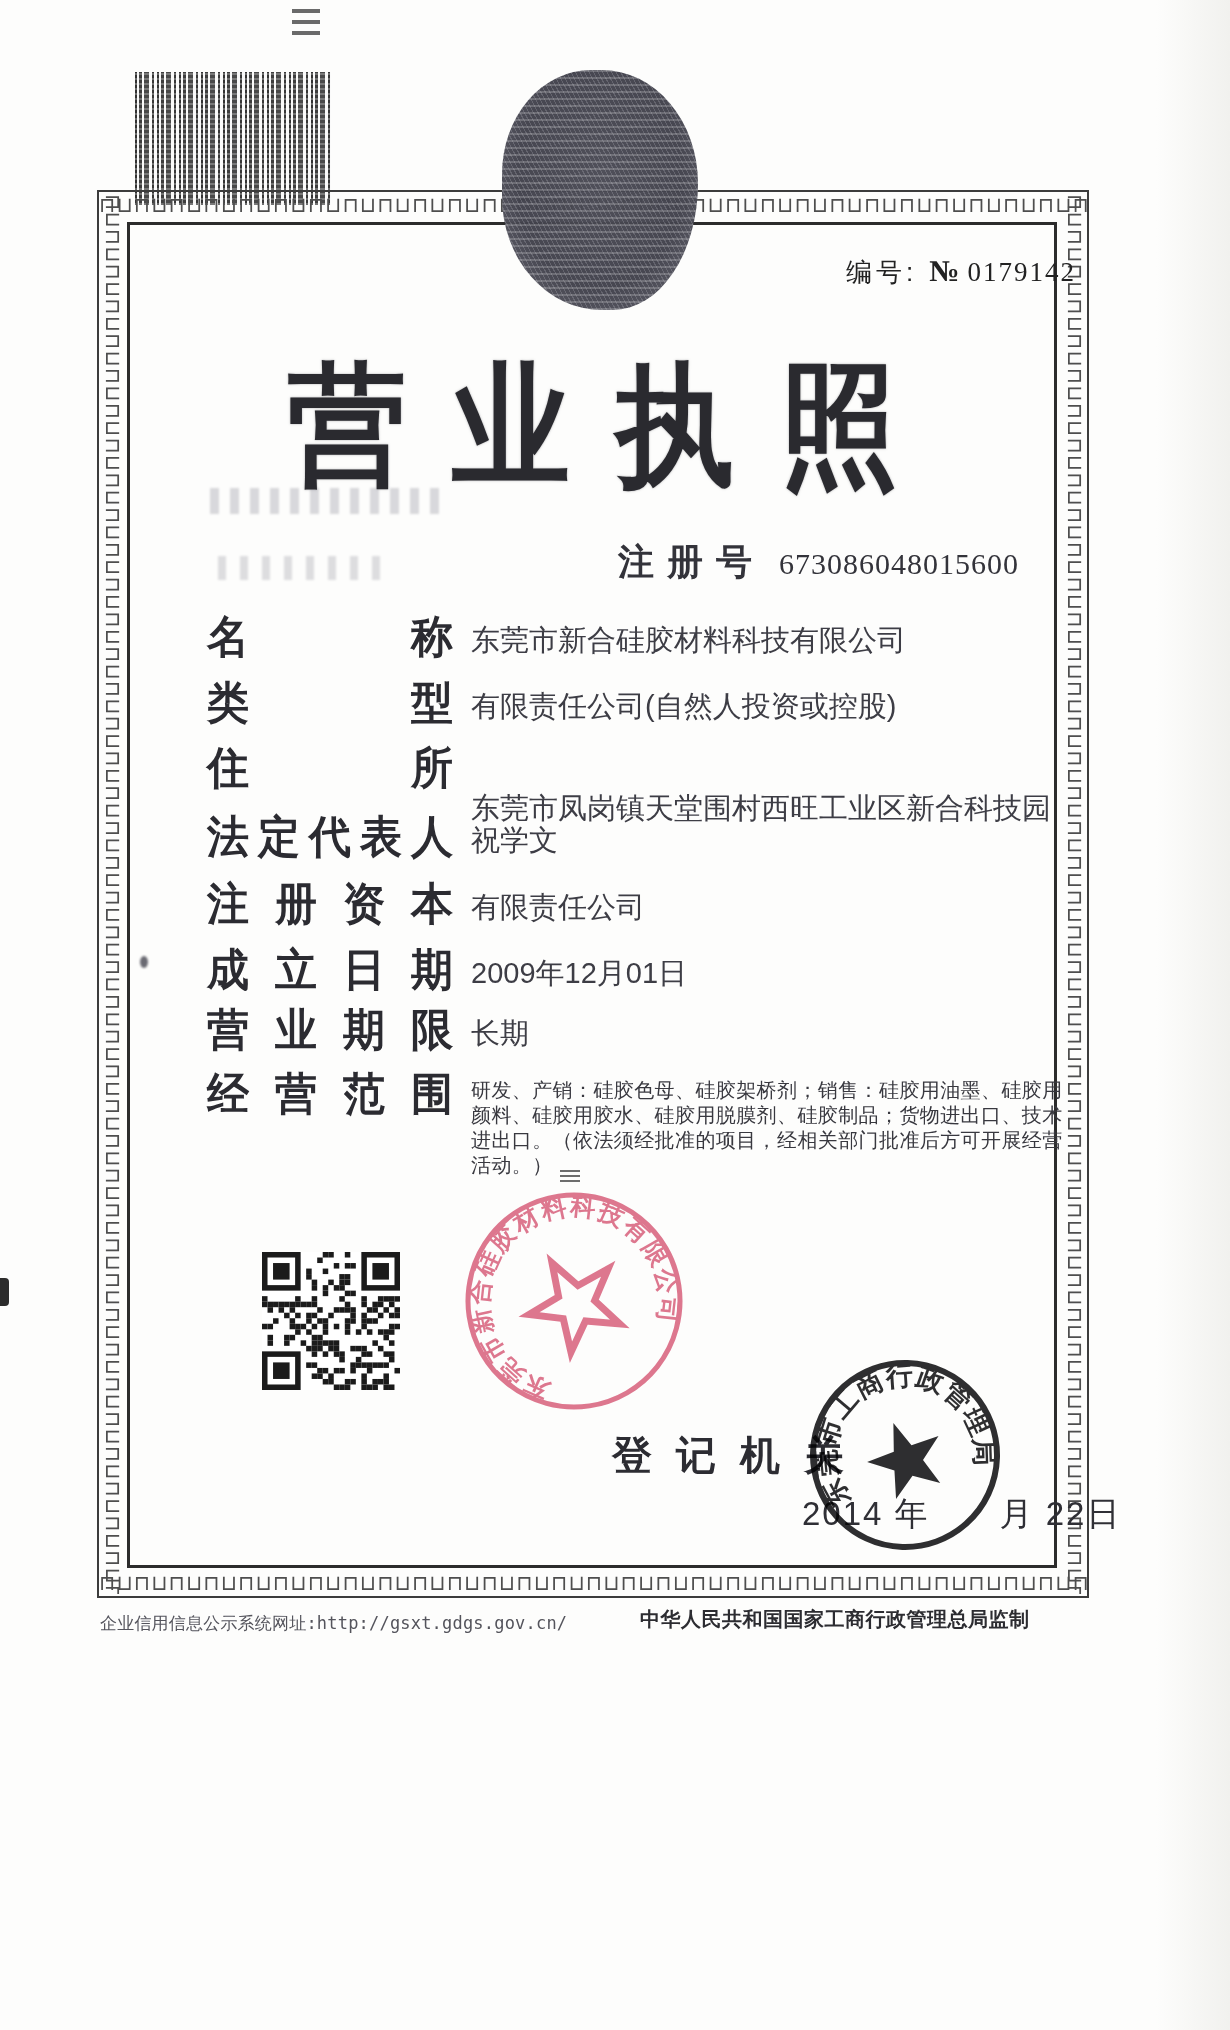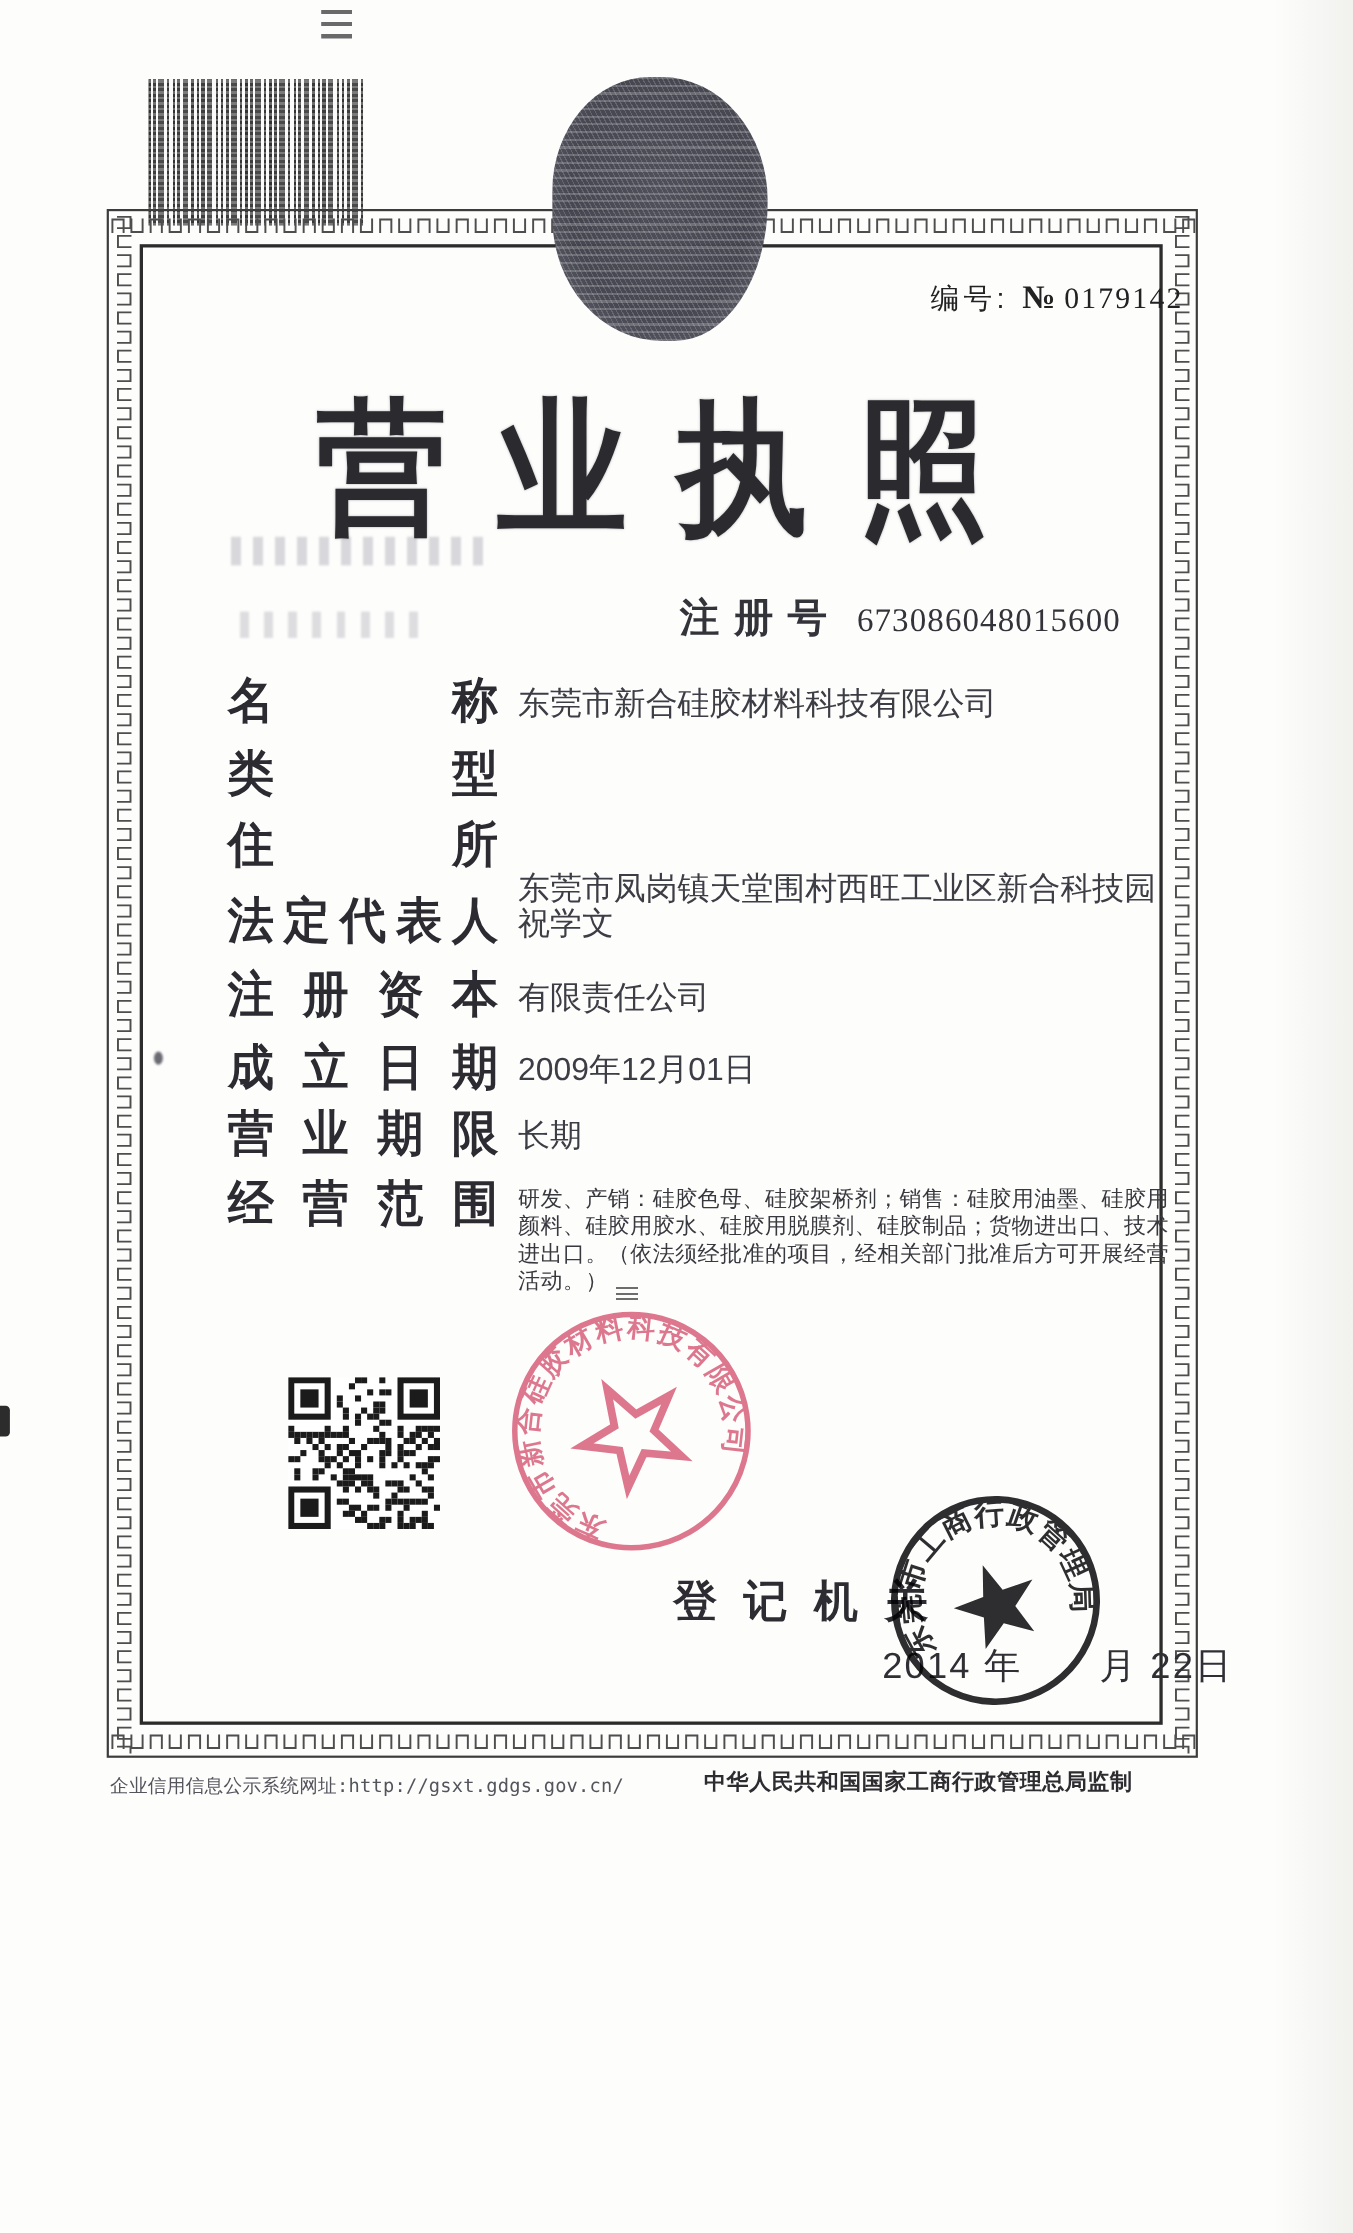--- a/index.html
+++ b/index.html
@@ -124,20 +124,21 @@
   <div class="license-title" data-name="license-title">营业执照</div>
 
   <div class="regno-line" data-name="registration-number-line">
     <span class="regno-label" data-name="registration-number-label">注册号</span><span class="regno-value" data-name="registration-number-value">673086048015600</span>
   </div>
 
   <div class="row-label r0l" data-name="field-label-name">名称</div>
   <div class="row-value r0v" data-name="field-value-name">东莞市新合硅胶材料科技有限公司</div>
 
   <div class="row-label r1l" data-name="field-label-type">类型</div>
+  <div class="row-value r1v" data-name="field-value-type">有限责任公司(自然人投资或控股)</div>
 
   <div class="row-label r2l" data-name="field-label-address">住所</div>
   <div class="row-value r2v" data-name="field-value-address">东莞市凤岗镇天堂围村西旺工业区新合科技园</div>
 
   <div class="row-label r3l" data-name="field-label-legal-representative">法定代表人</div>
   <div class="row-value r3v" data-name="field-value-legal-representative">祝学文</div>
 
   <div class="row-label r4l" data-name="field-label-registered-capital">注册资本</div>
   <div class="row-value r4v" data-name="field-value-registered-capital">有限责任公司</div>
 

